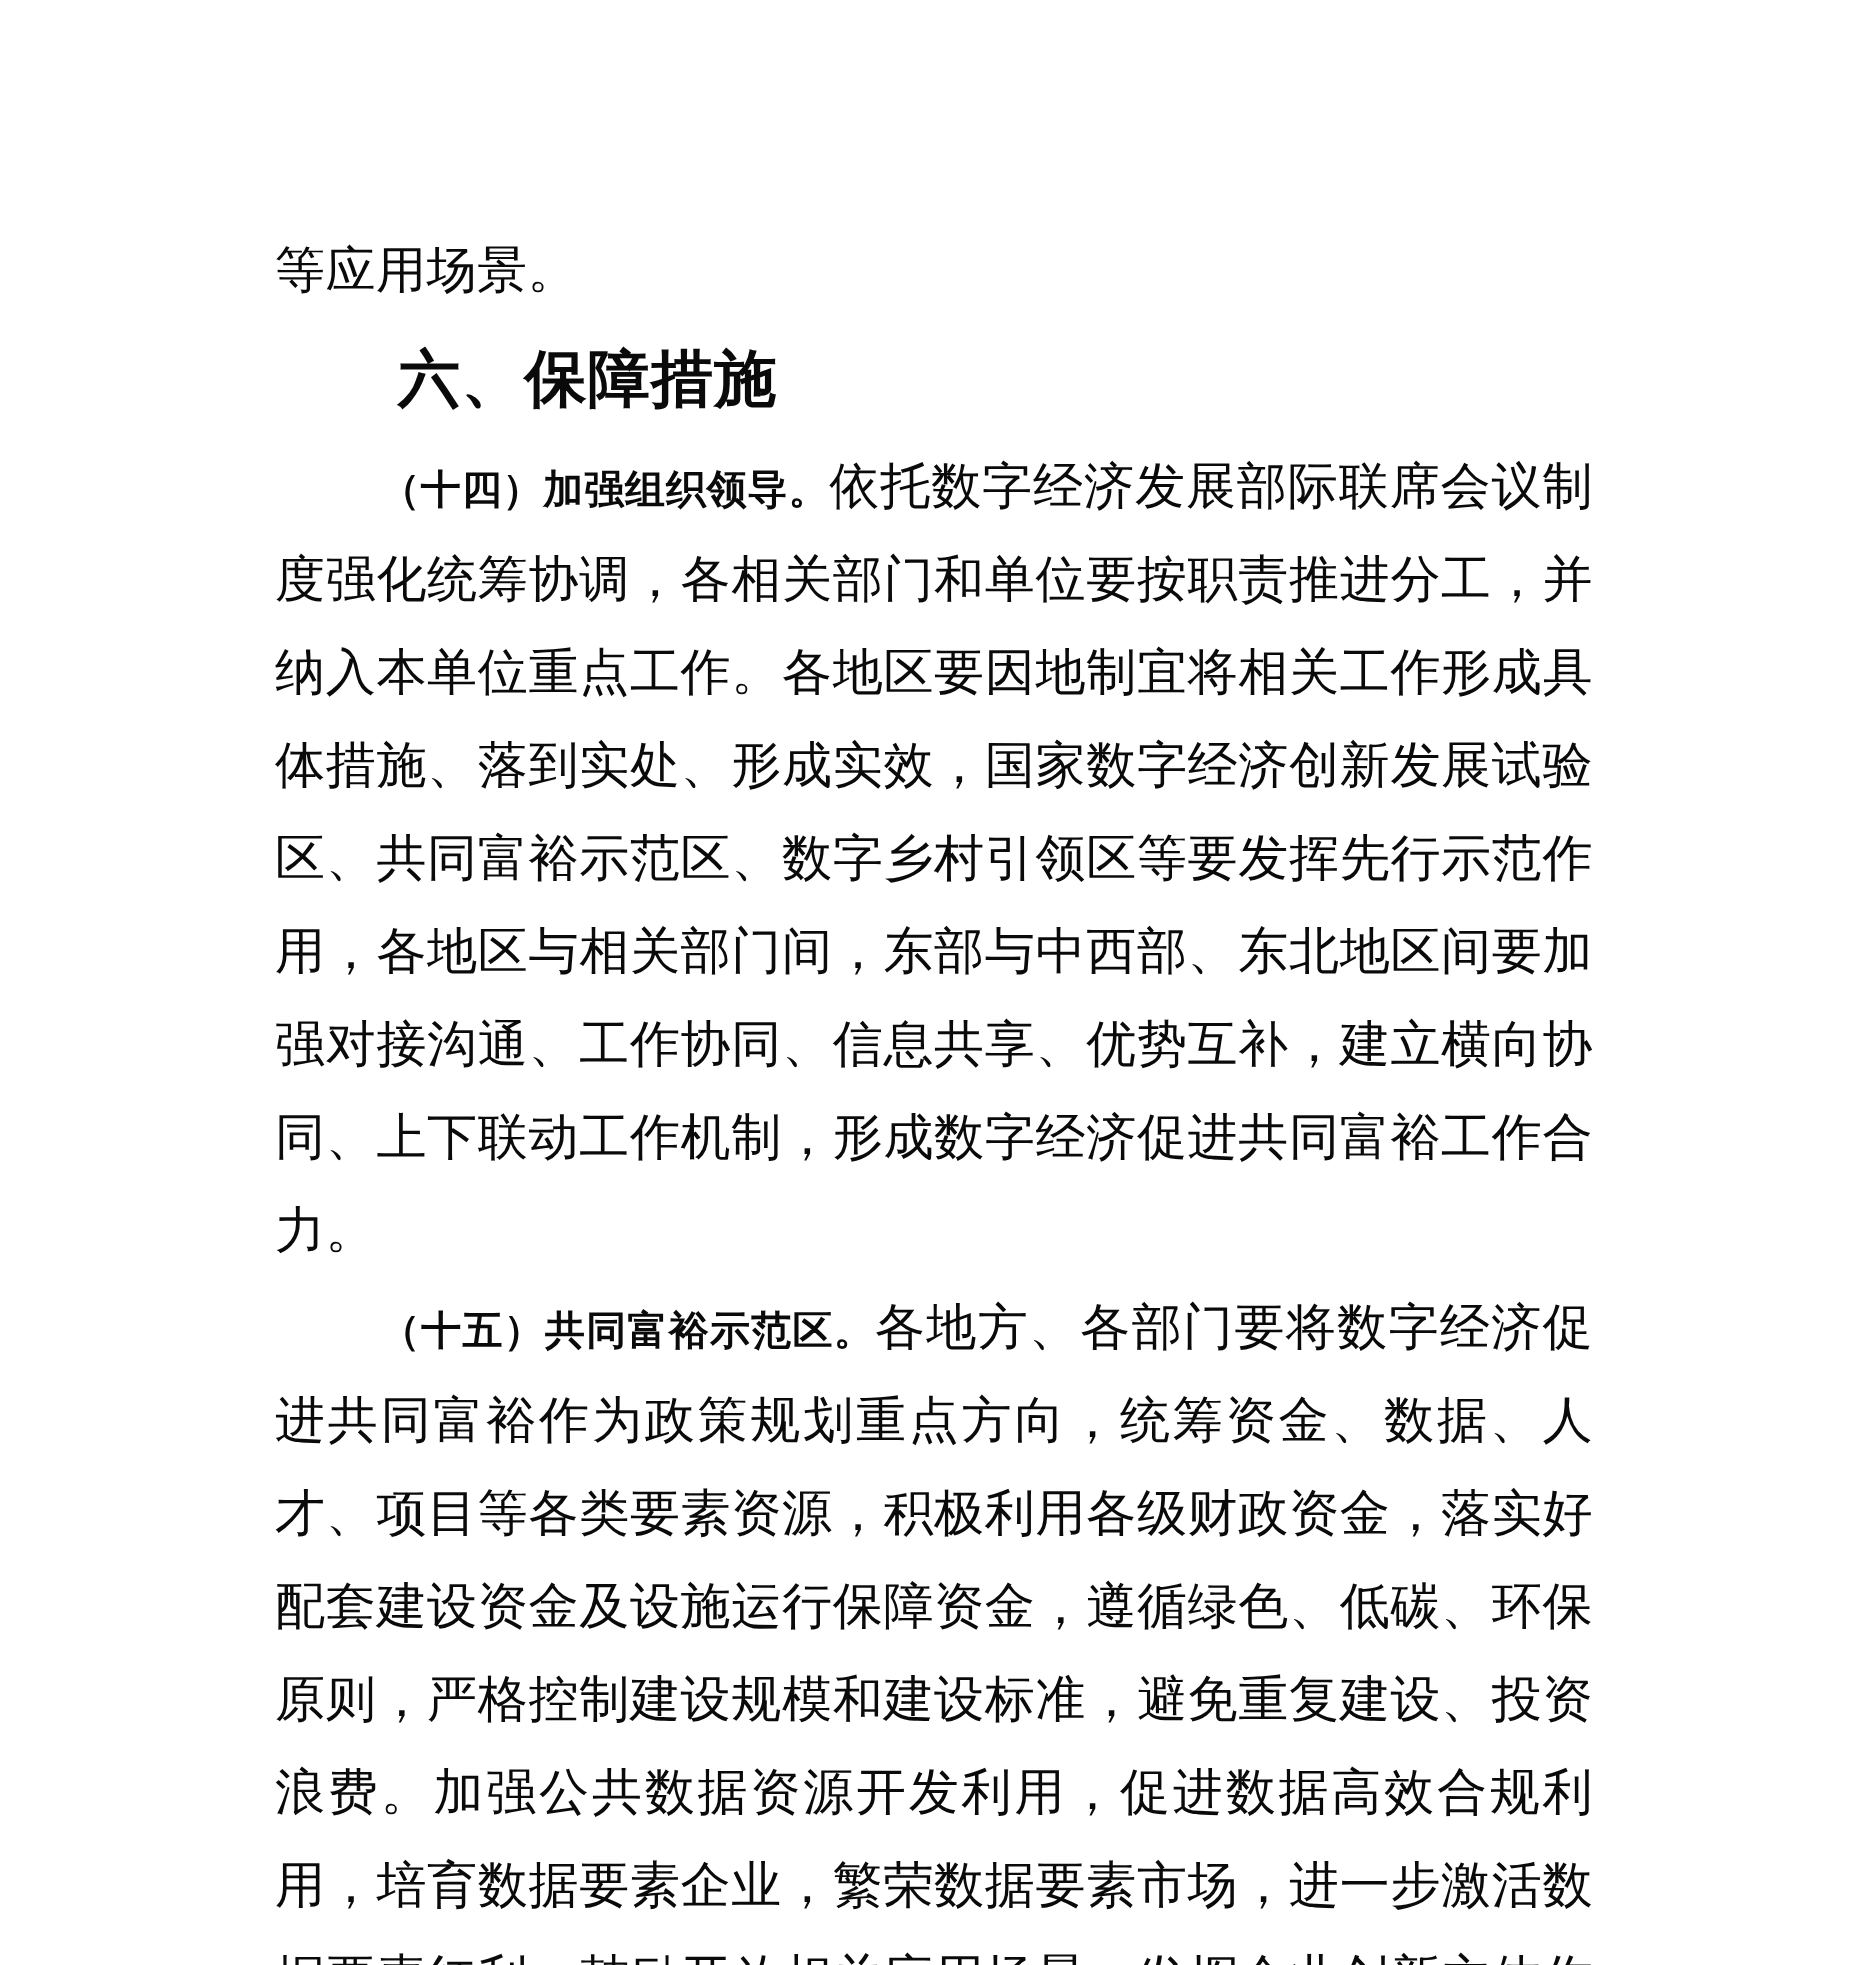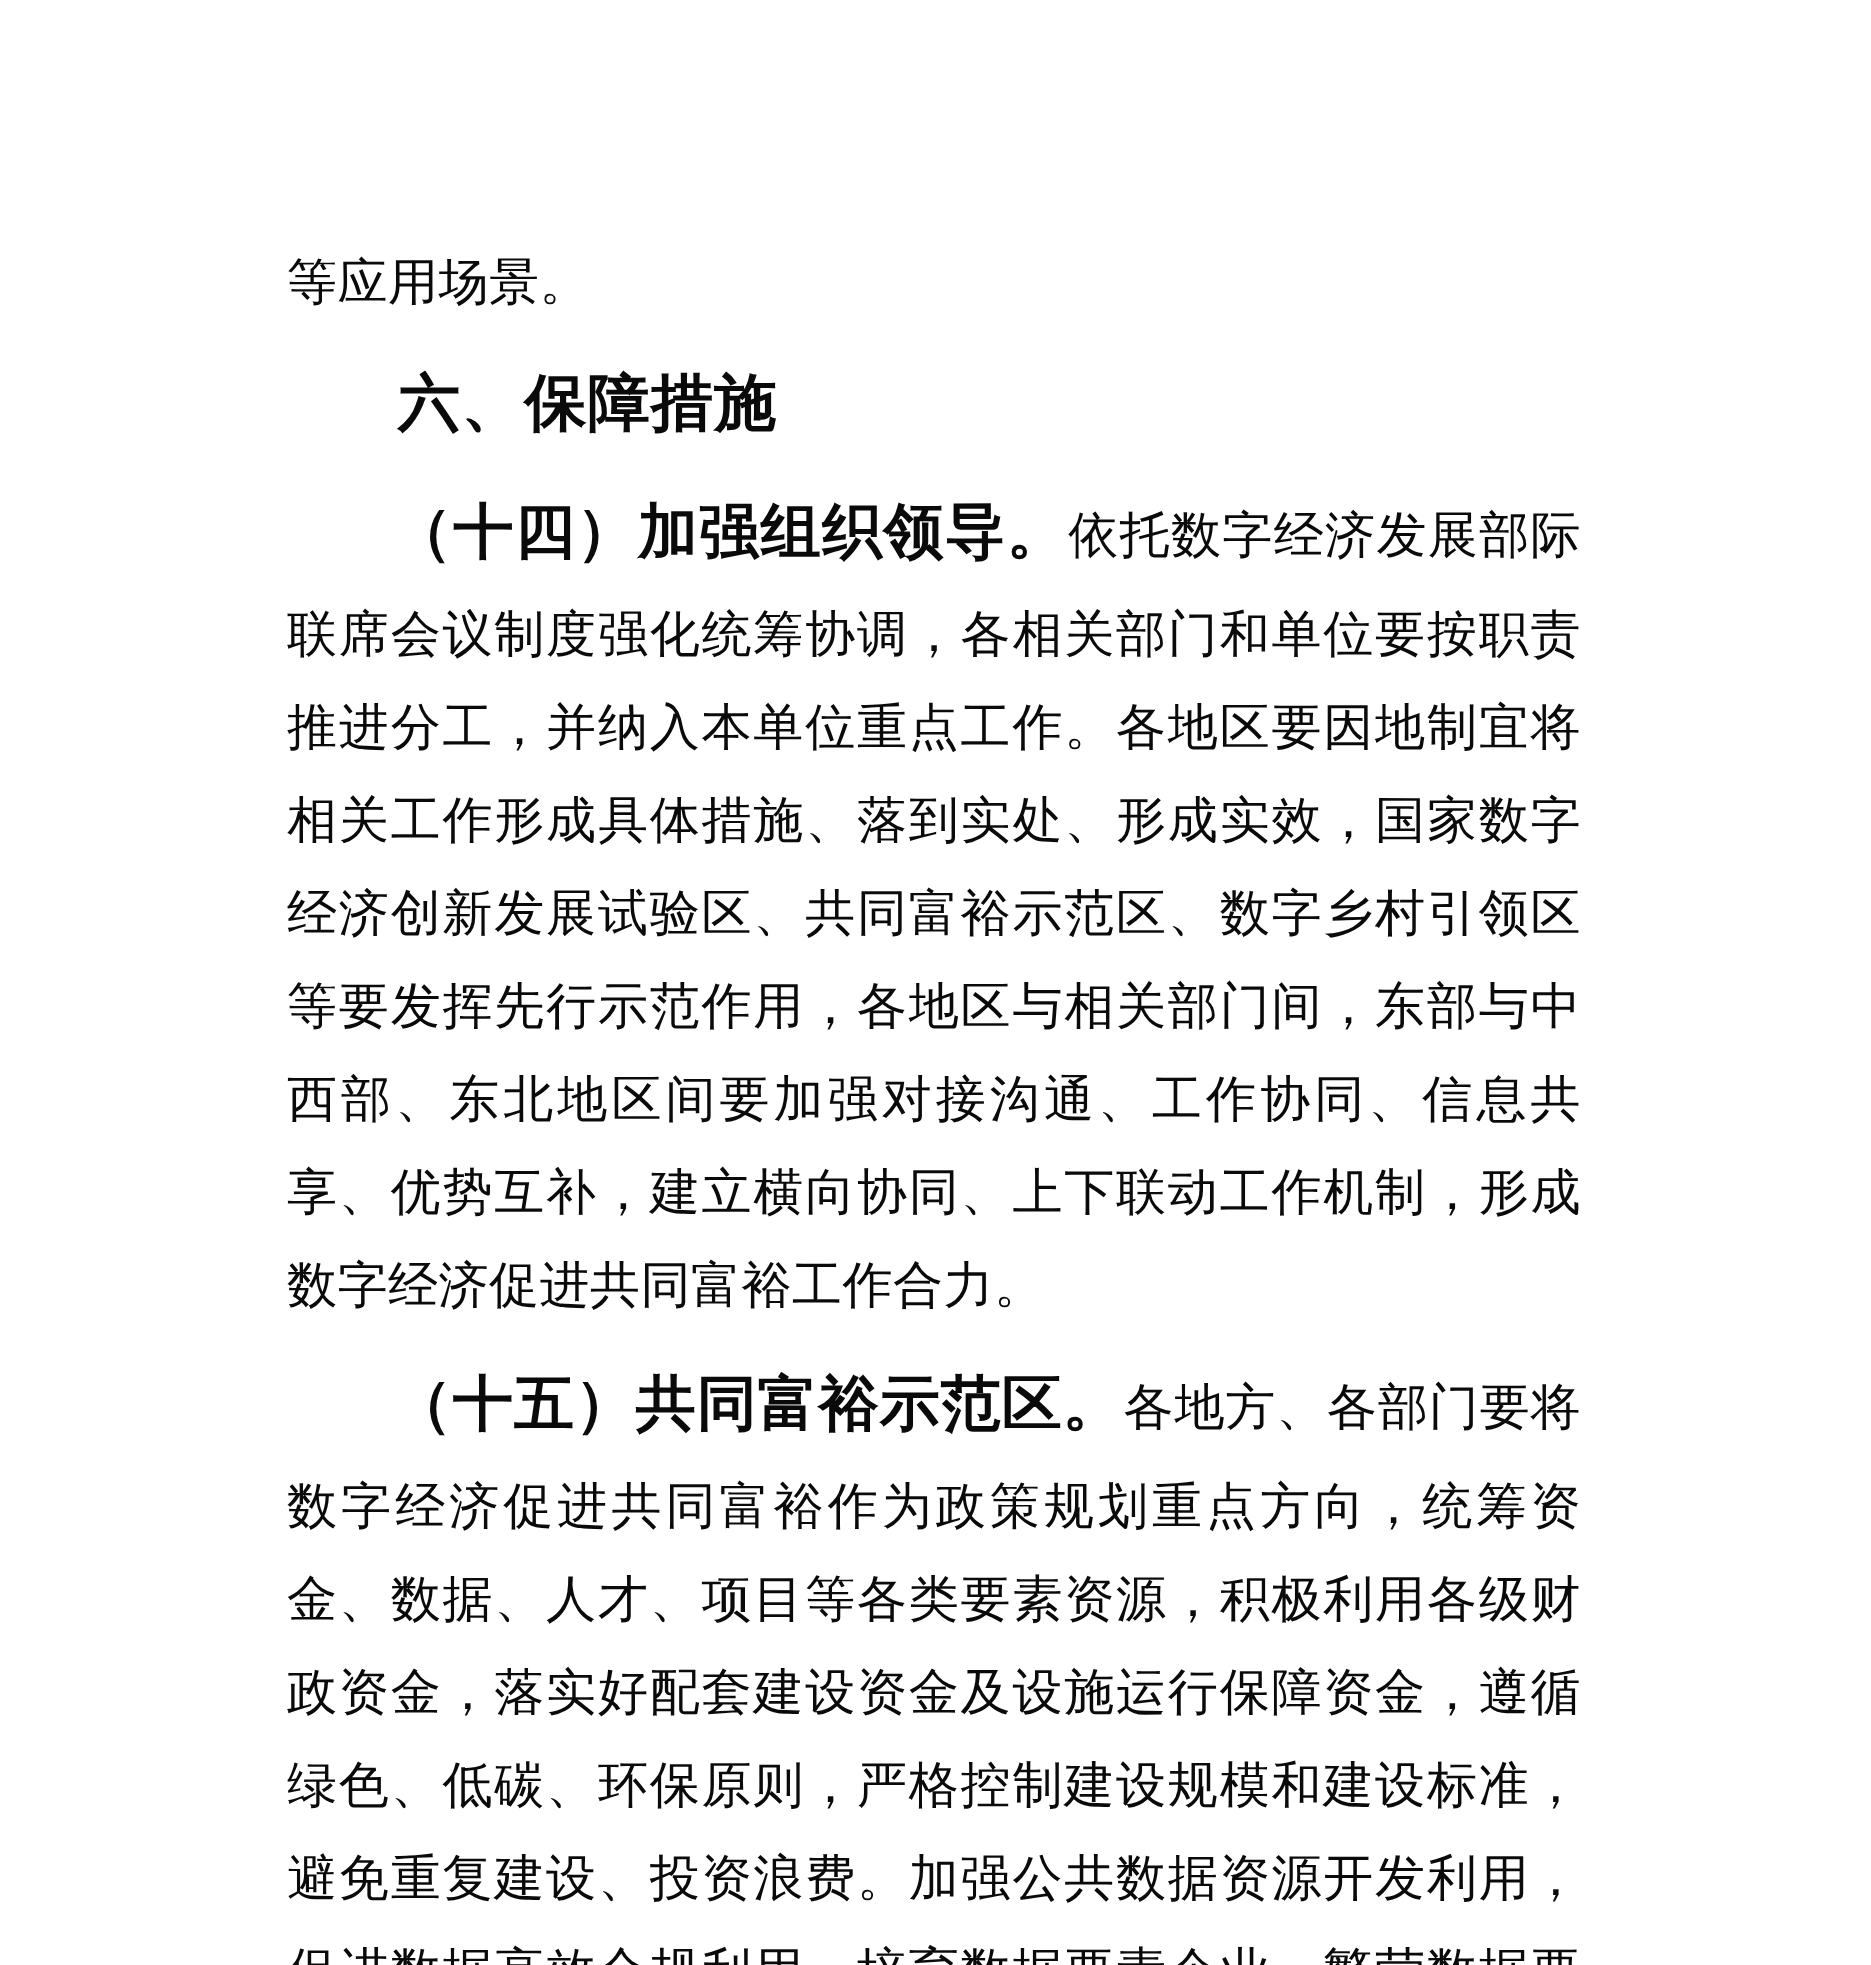--- a/index.html
+++ b/index.html
@@ -23,21 +23,21 @@
     background: #ffffff;
   }
   .doc-body {
     font-size: 50px;
     line-height: 1.86;
     text-align: justify;
     text-justify: inter-ideograph;
     letter-spacing: 0.01em;
   }
   .para {
-    margin: 16px;
+    margin: 4px;
     text-indent: 0;
     white-space: pre-wrap;
   }
   .para + .para {
     margin-top: 0;
   }
   .indent2 {
     text-indent: 2.1em;
   }
   .section-heading {
@@ -45,21 +45,21 @@
     font-weight: bold;
     font-size: 62px;
     line-height: 1.86;
     margin: 0;
     text-indent: 2.05em;
     letter-spacing: 0.02em;
   }
   .strong-lead {
     font-family: "DejaVu Sans", "Liberation Sans", sans-serif;
     font-weight: bold;
-    font-size: 60px;
+    font-size: 40px;
     letter-spacing: 0.01em;
   }
 </style>
 </head>
 <body>
 
 <div class="page">
   <div class="doc-body">
 
     <p class="para">等应用场景。</p>

